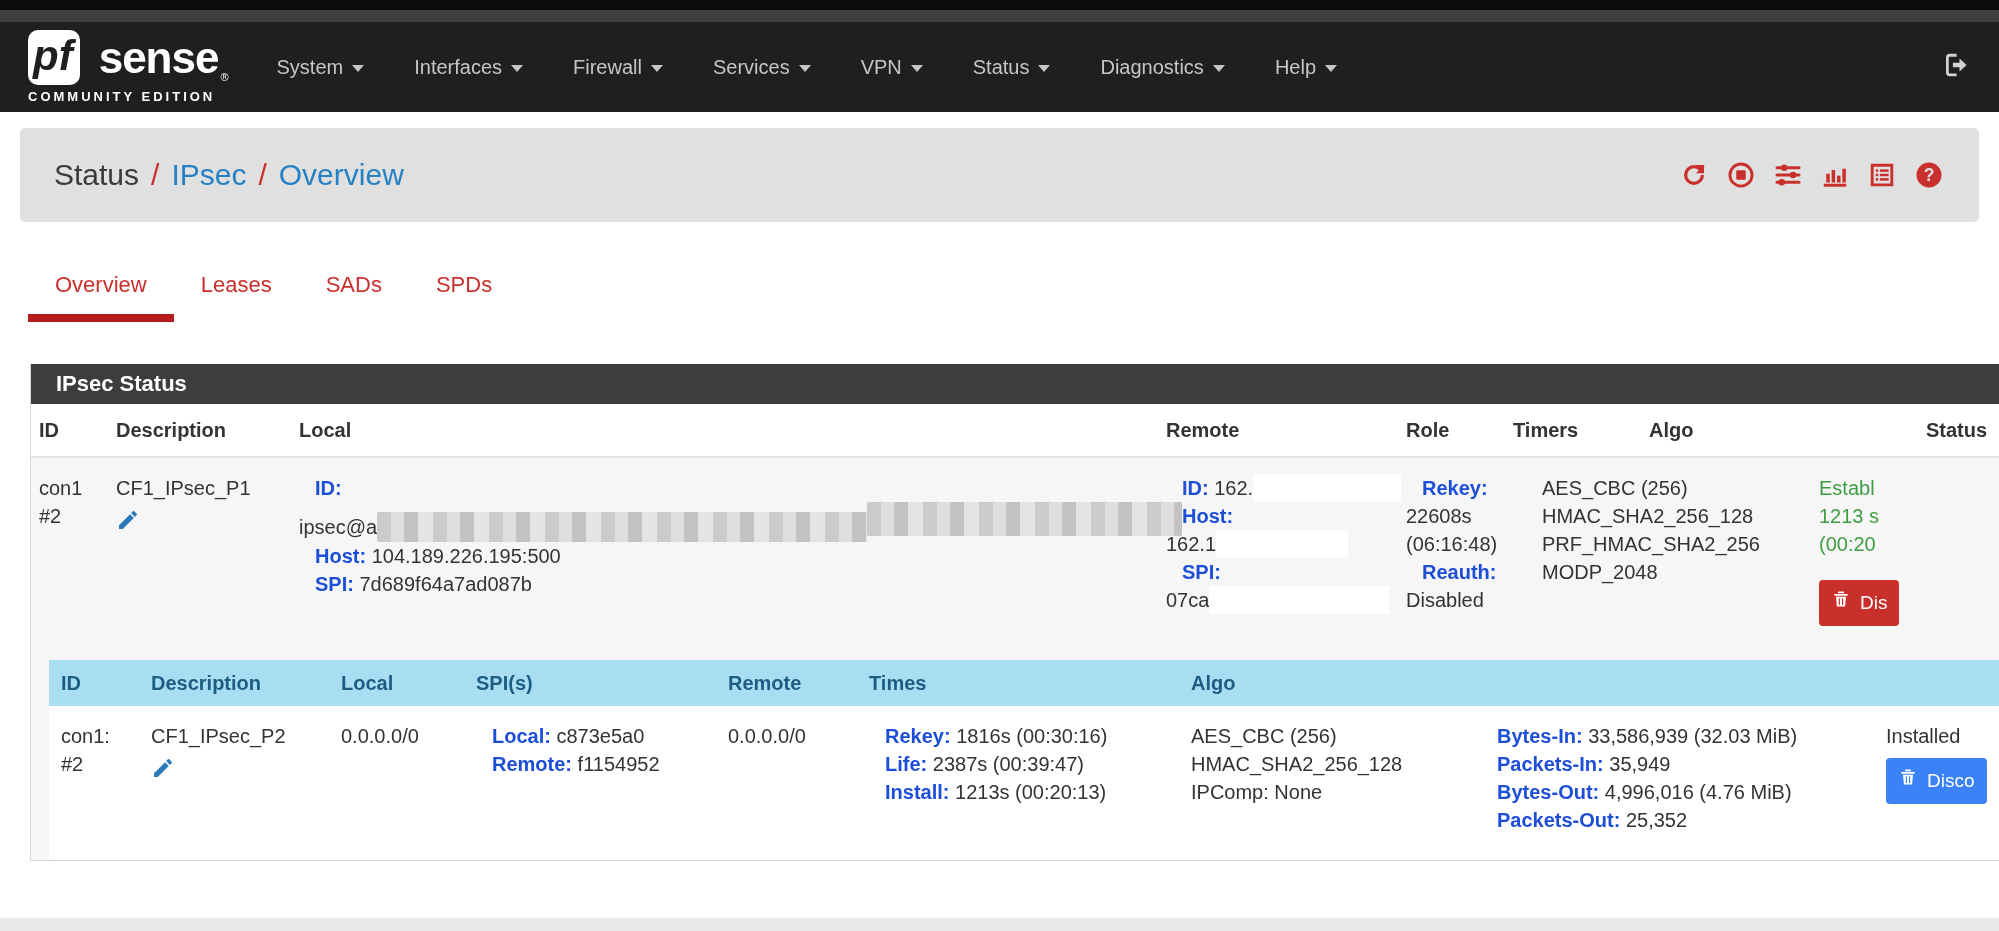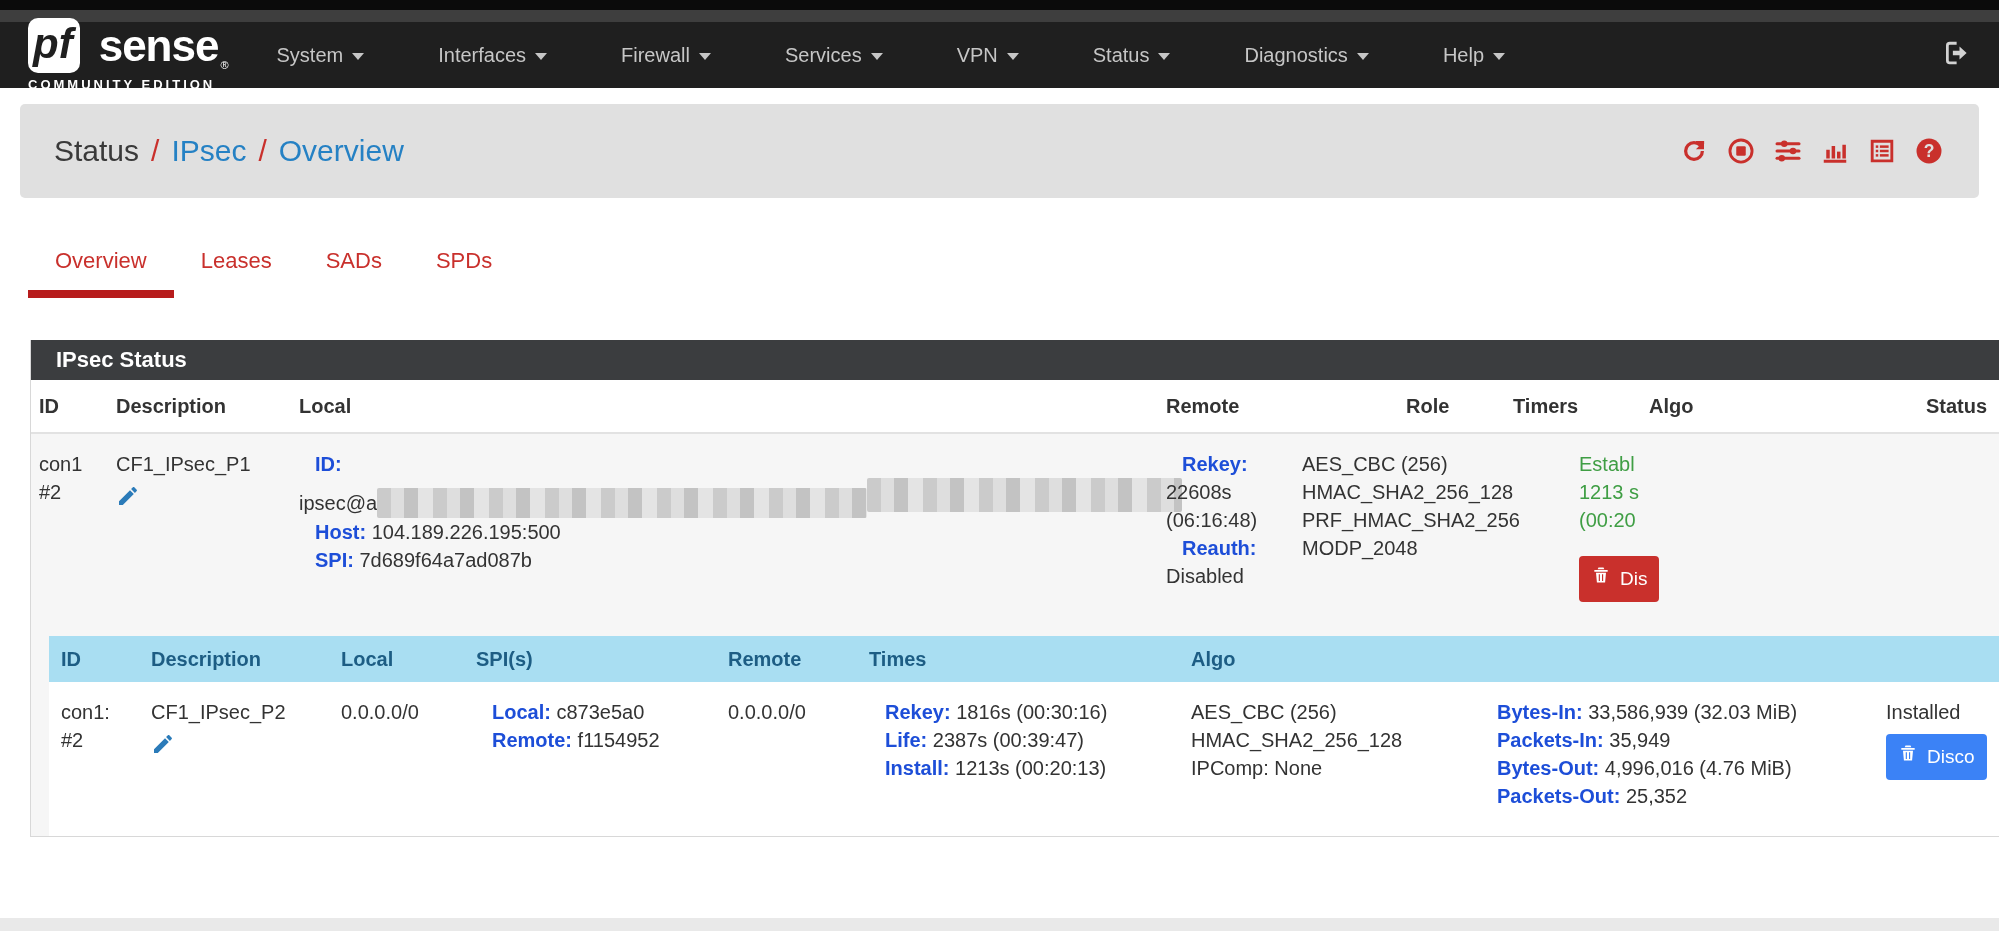--- a/index.html
+++ b/index.html
@@ -4,29 +4,29 @@
 <style>
   * { box-sizing: border-box; }
   html,body { margin:0; padding:0; }
   body {
     width:1999px; height:931px; overflow:hidden; position:relative;
     background:#ffffff; font-family:"Liberation Sans", sans-serif; color:#333;
   }
   
   .bar-black { height:10px; background:#0b0b0b; }
   .bar-gray  { height:12px; background:#3e3e3e; }
-  .navbar { height:66px; background:#1f1f1f; display:flex; align-items:center; padding:0 28px; }
+  .navbar { height:90px; background:#1f1f1f; display:flex; align-items:center; padding:0 28px; }
   .brand { display:flex; flex-direction:column; margin-right:48px; cursor:pointer; }
   .brand-top { display:flex; align-items:center; }
   .pf-box { background:#fff; color:#1f1f1f; font-weight:700; font-style:italic;
             font-size:42px; line-height:1; padding:5px 7px 8px 5px; border-radius:10px; }
   .sense { color:#fff; font-weight:700; font-size:44px; line-height:1; letter-spacing:-1px; margin-left:19px; }
   .reg { color:#fff; font-size:11px; align-self:flex-end; margin:0 0 2px 2px; }
   .edition { color:#fff; font-weight:700; font-size:13px; letter-spacing:3px; margin-top:4px; }
-  .nav-items { display:flex; align-items:center; gap:74px; }
+  .nav-items { display:flex; align-items:center; gap:50px; }
   .nav-item { color:#c6c6c6; font-size:20px; display:flex; align-items:center; cursor:pointer; white-space:nowrap; }
   .caret { width:0; height:0; border-left:6px solid transparent; border-right:6px solid transparent;
            border-top:7px solid #c6c6c6; margin-left:9px; margin-top:3px; }
   .logout { margin-left:auto; display:flex; align-items:center; cursor:pointer; }
   
   .crumbbar { margin:16px 20px 0 20px; height:94px; background:#e0e0e0; border-radius:5px;
               display:flex; align-items:center; padding:0 34px; }
   .crumb-text { font-size:30px; display:flex; align-items:center; gap:12px; }
   .crumb-section { color:#3a3a3a; }
   .crumb-sep { color:#c9302c; }
@@ -229,20 +229,27 @@
             </svg>
         </span>
       </div>
     </div>
     <div class="cell c-local">
       <div><b class="lbl">ID:</b></div>
       <div class="nowrap"><span>ipsec@a</span><span class="blur" style="width:490px;"></span><span class="blur" style="width:315px; vertical-align:-2px; height:34px;"></span></div>
       <div><b class="lbl">Host:</b> <span>104.189.226.195:500</span></div>
       <div><b class="lbl">SPI:</b> <span>7d689f64a7ad087b</span></div>
     </div>
+    <div class="cell c-remote">
+      <div class="nowrap"><b class="lbl">ID:</b> <span>162.</span><span class="whiteblock" style="width:148px;"></span></div>
+      <div><b class="lbl">Host:</b></div>
+      <div class="nowrap"><span>162.1</span><span class="whiteblock" style="width:132px;"></span></div>
+      <div><b class="lbl">SPI:</b></div>
+      <div class="nowrap"><span>07ca</span><span class="whiteblock" style="width:180px;"></span></div>
+    </div>
     <div class="cell c-timers">
       <div><b class="lbl">Rekey:</b></div>
       <div>22608s</div>
       <div>(06:16:48)</div>
       <div><b class="lbl">Reauth:</b></div>
       <div>Disabled</div>
     </div>
     <div class="cell c-algo">
       <div class="nowrap">AES_CBC (256)</div>
       <div class="nowrap">HMAC_SHA2_256_128</div>

